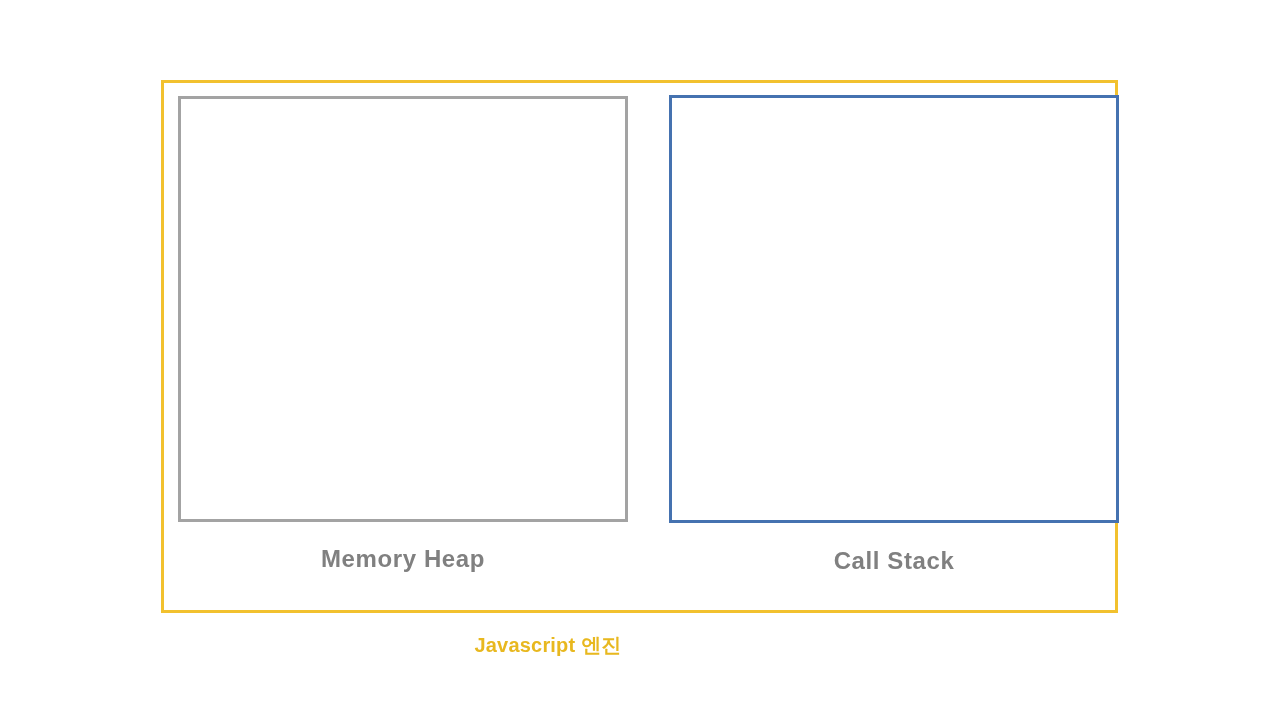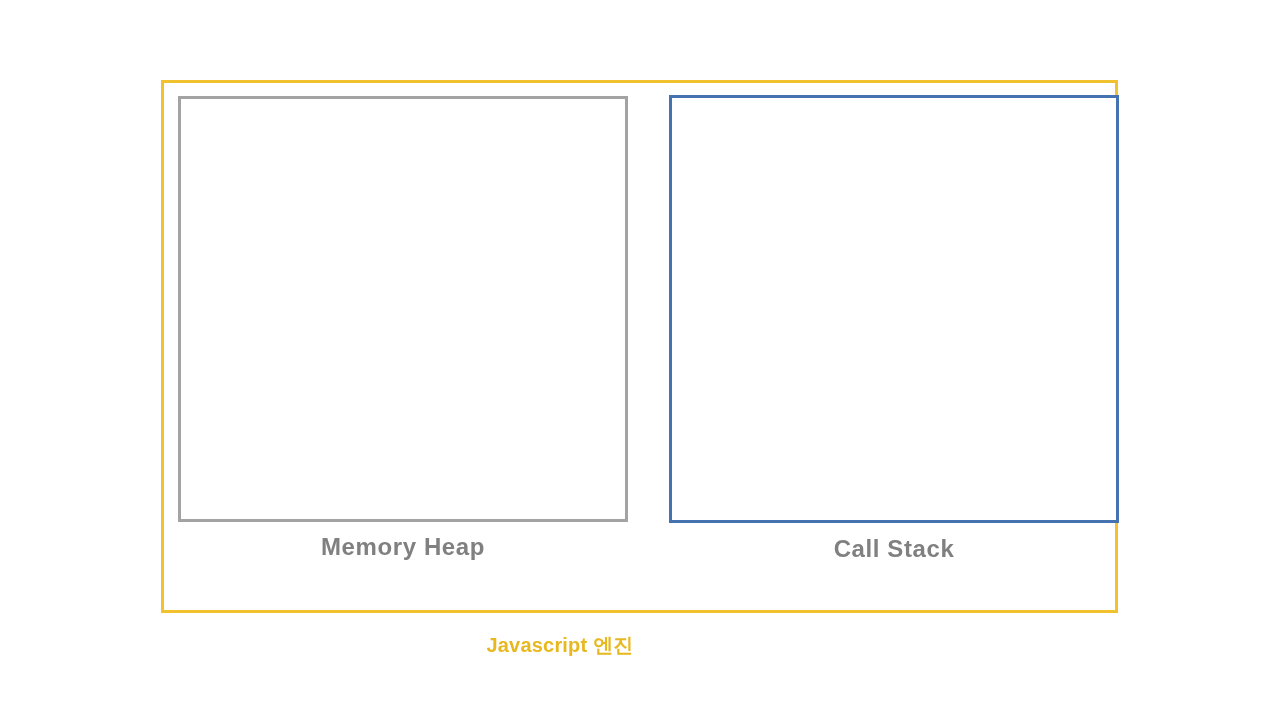--- a/index.html
+++ b/index.html
@@ -61,32 +61,32 @@
     border: 3px solid #4572b0;
     height: 422px;
     position: relative;
     top: -1px;
   }
 
   .region-label {
     display: block;
     width: 450px;
     text-align: center;
-    margin-top: 11px;
+    margin-top: 23px;
     font-size: 24px;
     font-weight: 600;
     letter-spacing: 0.6px;
     color: #808080;
     white-space: nowrap;
   }
 
   
   #engine-caption {
     position: absolute;
-    left: 16px;
+    left: 4px;
     top: 632px;
     width: 1088px;
     text-align: center;
     font-size: 20px;
     font-weight: 700;
     letter-spacing: 0.2px;
     color: #e8b81f;
     white-space: nowrap;
   }
 </style>

